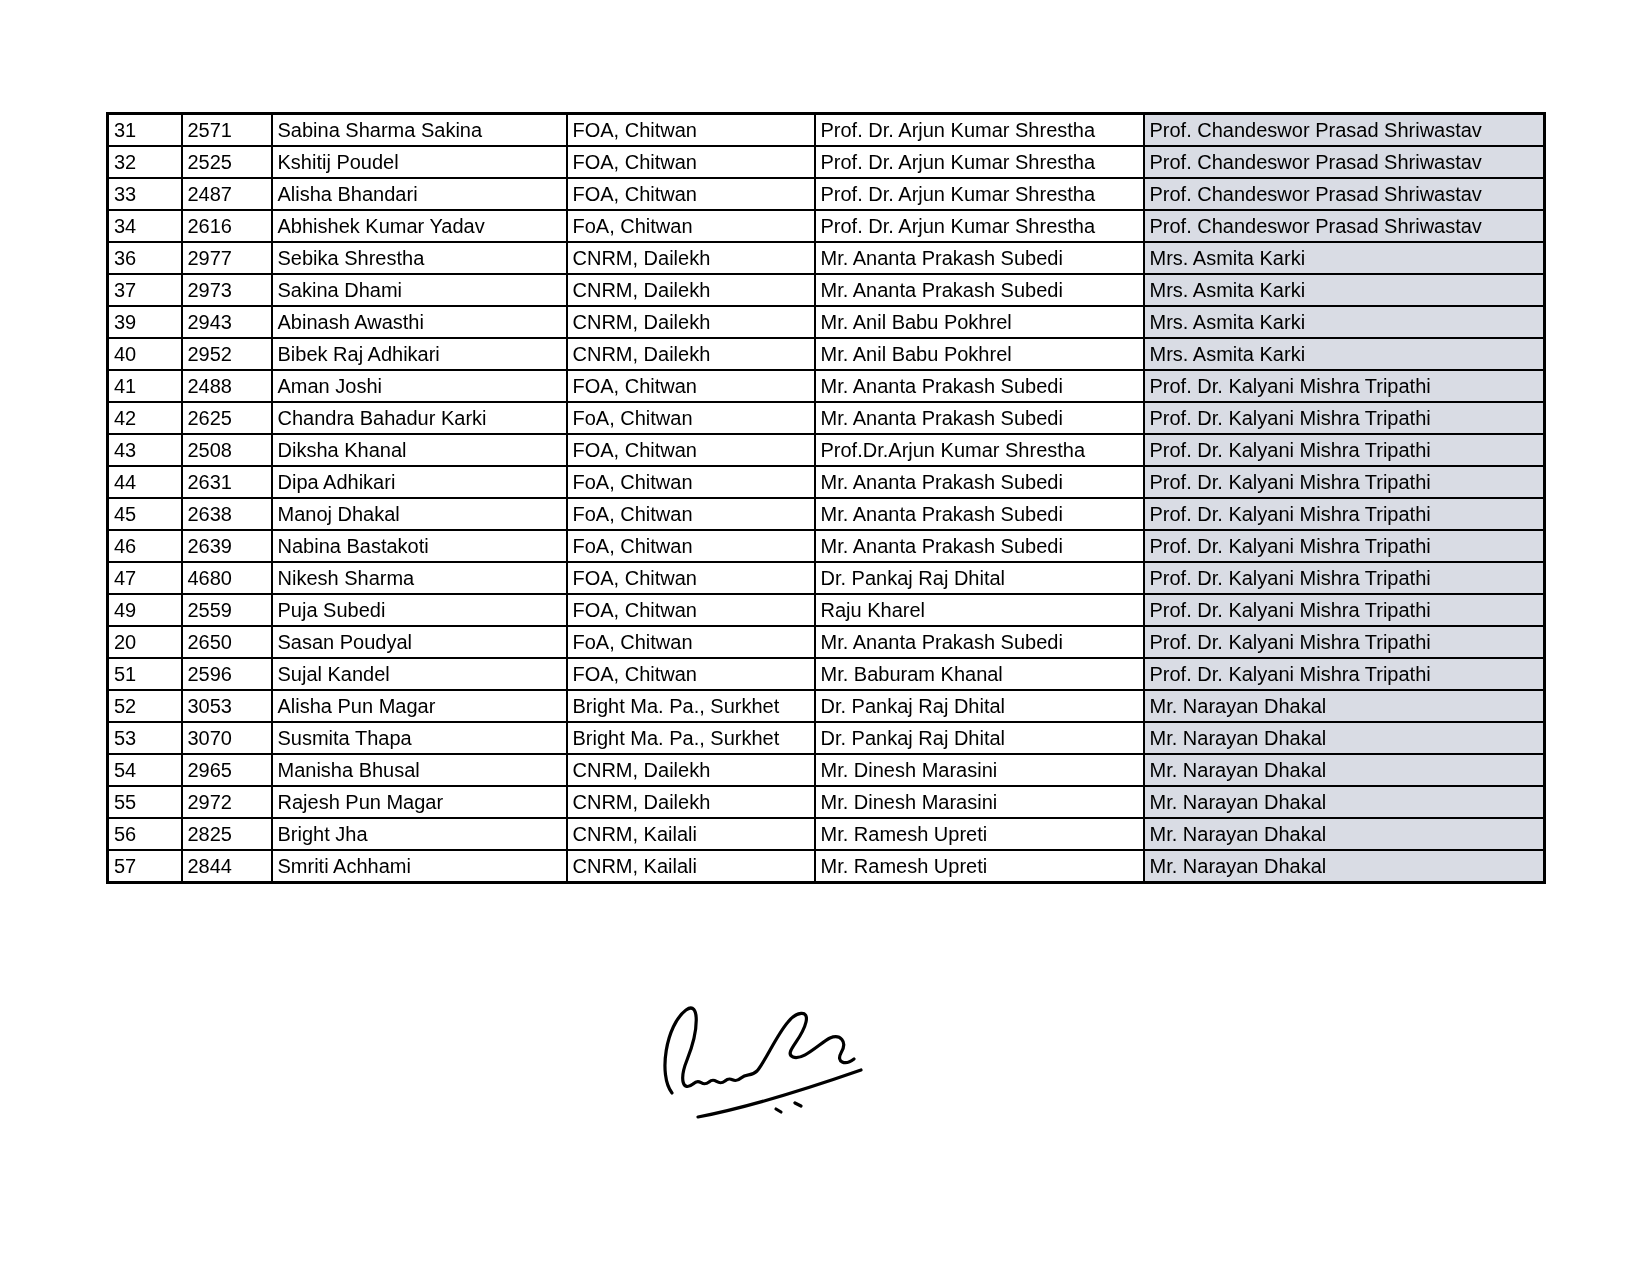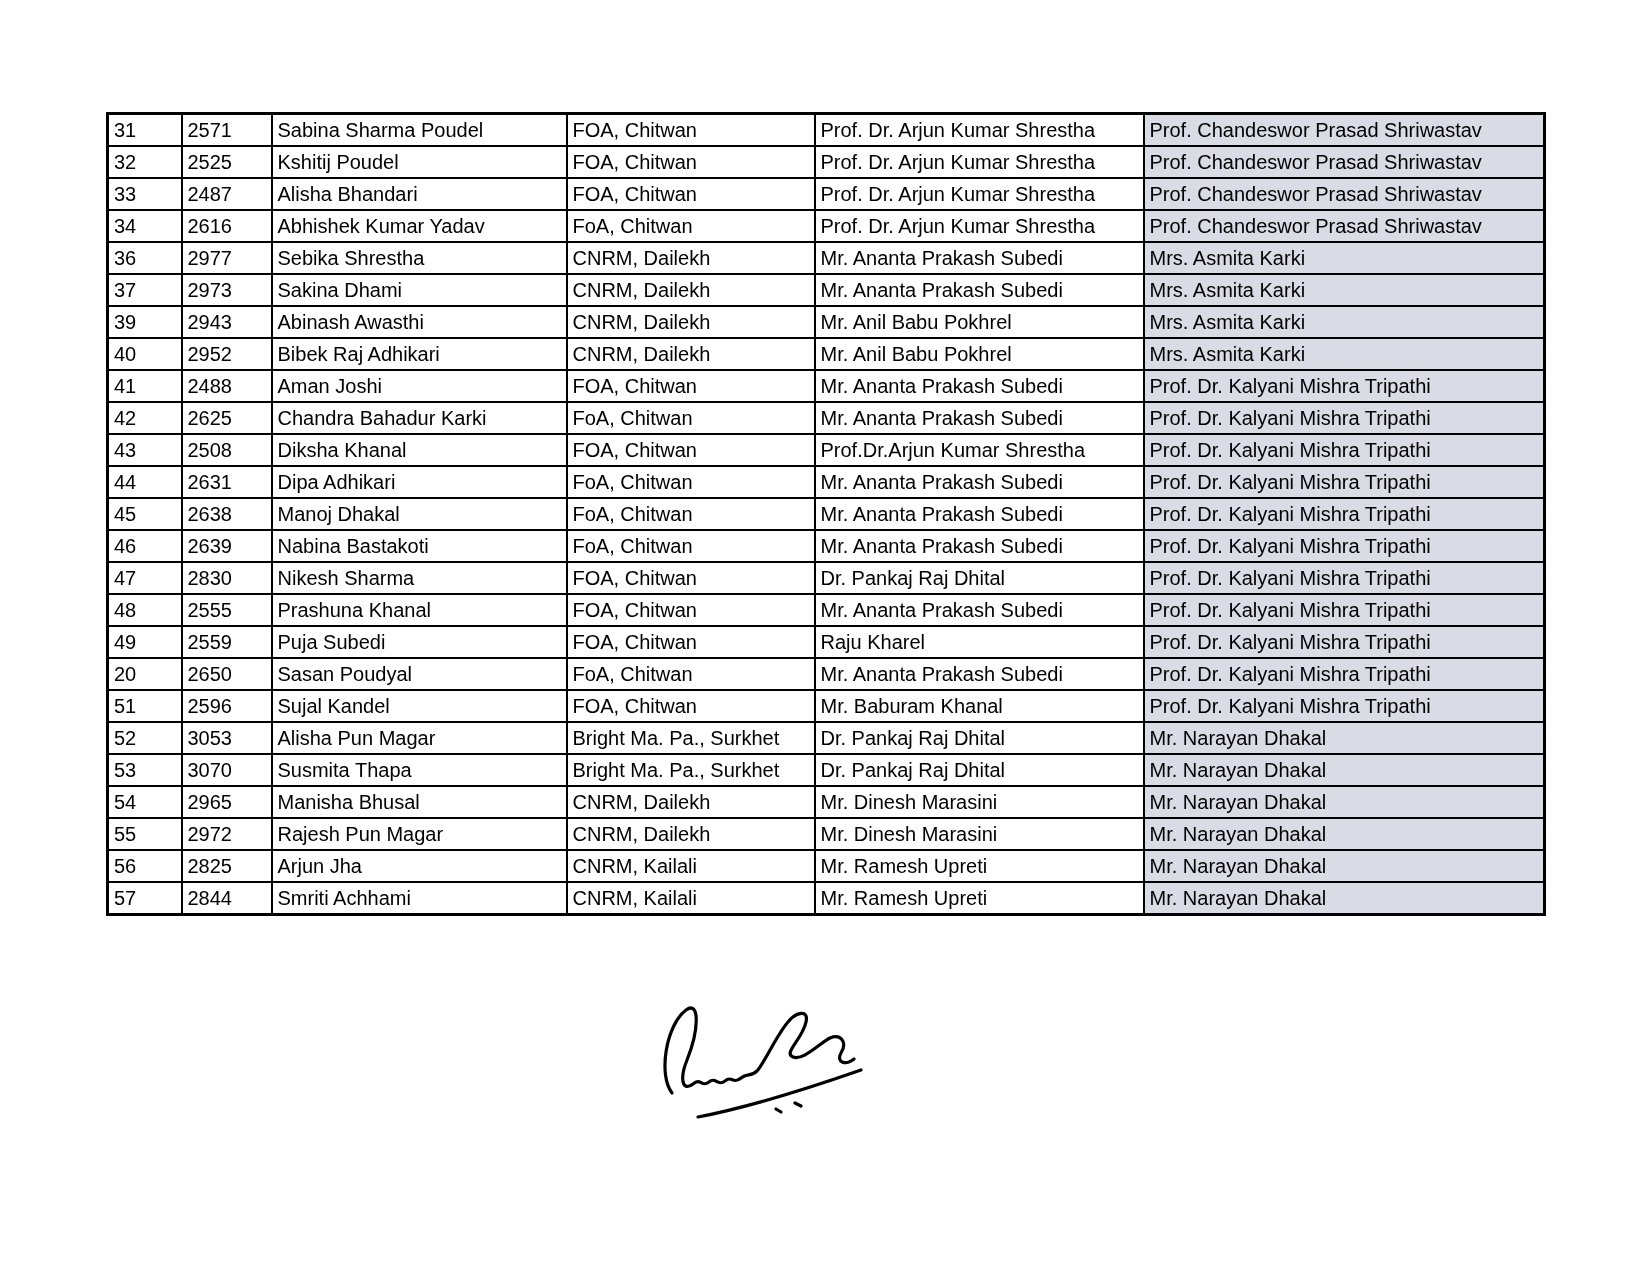--- a/index.html
+++ b/index.html
@@ -67,21 +67,21 @@
       <col style="width:90px">
       <col style="width:295px">
       <col style="width:248px">
       <col style="width:329px">
       <col style="width:401px">
     </colgroup>
     <tbody>
         <tr>
           <td>31</td>
           <td>2571</td>
-          <td>Sabina Sharma Poudel</td>
+          <td>Sabina Sharma Sakina</td>
           <td>FOA, Chitwan</td>
           <td>Prof. Dr. Arjun Kumar Shrestha</td>
           <td class="shaded">Prof. Chandeswor Prasad Shriwastav</td>
         </tr>
         <tr>
           <td>32</td>
           <td>2525</td>
           <td>Kshitij Poudel</td>
           <td>FOA, Chitwan</td>
           <td>Prof. Dr. Arjun Kumar Shrestha</td>
@@ -178,32 +178,24 @@
         <tr>
           <td>46</td>
           <td>2639</td>
           <td>Nabina Bastakoti</td>
           <td>FoA, Chitwan</td>
           <td>Mr. Ananta Prakash Subedi</td>
           <td class="shaded">Prof. Dr. Kalyani Mishra Tripathi</td>
         </tr>
         <tr>
           <td>47</td>
-          <td>2830</td>
+          <td>4680</td>
           <td>Nikesh Sharma</td>
           <td>FOA, Chitwan</td>
           <td>Dr. Pankaj Raj Dhital</td>
-          <td class="shaded">Prof. Dr. Kalyani Mishra Tripathi</td>
-        </tr>
-        <tr>
-          <td>48</td>
-          <td>2555</td>
-          <td>Prashuna Khanal</td>
-          <td>FOA, Chitwan</td>
-          <td>Mr. Ananta Prakash Subedi</td>
           <td class="shaded">Prof. Dr. Kalyani Mishra Tripathi</td>
         </tr>
         <tr>
           <td>49</td>
           <td>2559</td>
           <td>Puja Subedi</td>
           <td>FOA, Chitwan</td>
           <td>Raju Kharel</td>
           <td class="shaded">Prof. Dr. Kalyani Mishra Tripathi</td>
         </tr>
@@ -251,21 +243,21 @@
           <td>55</td>
           <td>2972</td>
           <td>Rajesh Pun Magar</td>
           <td>CNRM, Dailekh</td>
           <td>Mr. Dinesh Marasini</td>
           <td class="shaded">Mr. Narayan Dhakal</td>
         </tr>
         <tr>
           <td>56</td>
           <td>2825</td>
-          <td>Arjun Jha</td>
+          <td>Bright Jha</td>
           <td>CNRM, Kailali</td>
           <td>Mr. Ramesh Upreti</td>
           <td class="shaded">Mr. Narayan Dhakal</td>
         </tr>
         <tr>
           <td>57</td>
           <td>2844</td>
           <td>Smriti Achhami</td>
           <td>CNRM, Kailali</td>
           <td>Mr. Ramesh Upreti</td>

